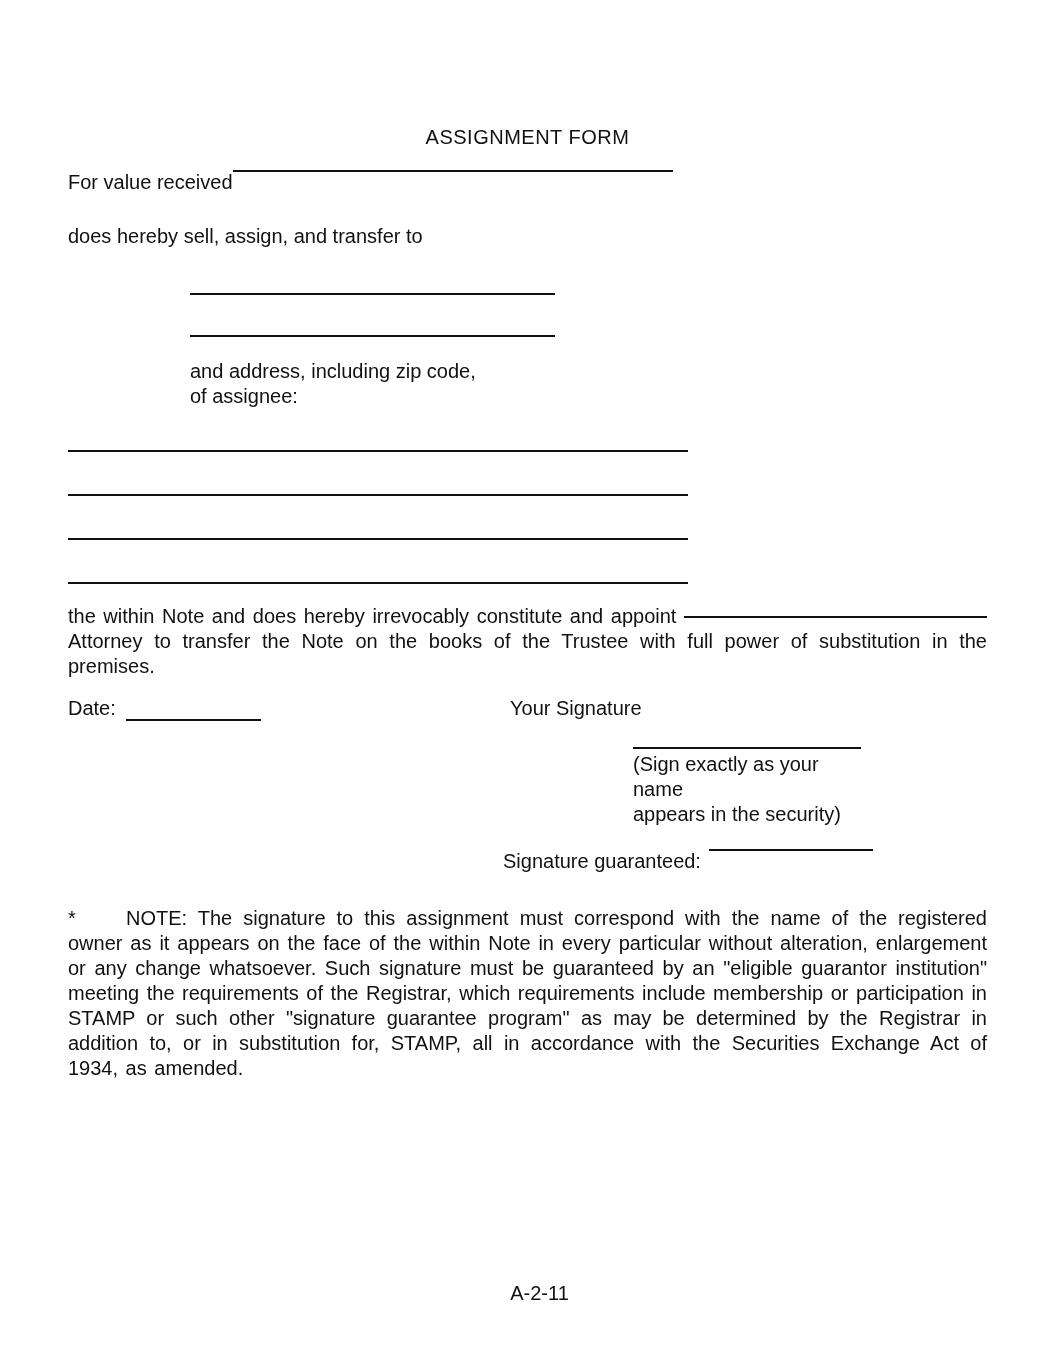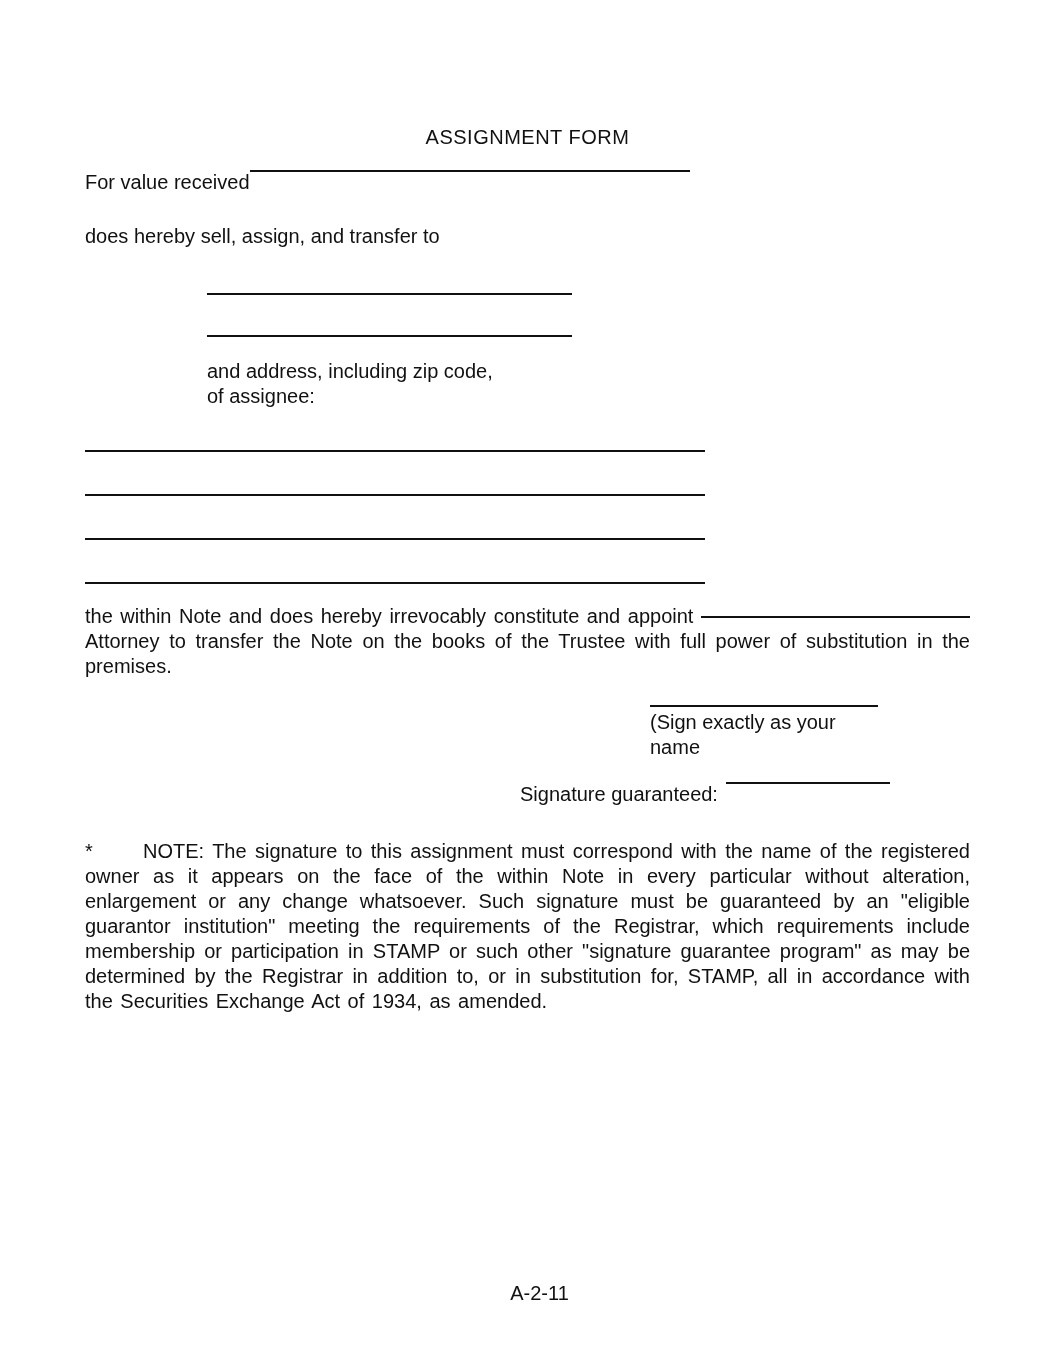--- a/index.html
+++ b/index.html
@@ -5,21 +5,21 @@
   * { margin:0; padding:0; box-sizing:border-box; }
   html, body { background:#ffffff; }
   .page {
     position:relative;
     width:1055px; height:1365px;
     background:#ffffff;
     color:#111111;
     font-family:"Liberation Sans", sans-serif;
     font-size:20px;
     line-height:25px;
-    padding:0 85px;
+    padding:0 68px;
     overflow:hidden;
   }
   .title { margin-top:125px; text-align:center; font-weight:400; font-size:20px; letter-spacing:0.5px; }
 
   .row { display:flex; align-items:flex-start; }
   .blank { border-bottom:2px solid #111111; }
   .flex-blank { flex:1; }
 
   .value-row { margin-top:20px; width:605px; }
   .nowrap { white-space:nowrap; }
@@ -85,24 +85,30 @@
   <div class="long-blank lb2"></div>
   <div class="long-blank lb3"></div>
   <div class="long-blank lb4"></div>
 
   <div class="appoint-row">
     <span class="nowrap">the within Note and does hereby irrevocably constitute and appoint</span>
     <span class="blank flex-blank"></span>
   </div>
   <div class="appoint-rest">Attorney to transfer the Note on the books of the Trustee with full power of substitution in the premises.</div>
 
+  <div class="date-row">
+    <span class="nowrap">Date:</span>
+    <span class="blank date-blank"></span>
+    <span class="your-sig">Your Signature</span>
+  </div>
 
   <div class="sig-block">
     <div class="sig-line"></div>
     <div>(Sign exactly as your name</div>
+    <div>appears in the security)</div>
   </div>
 
   <div class="row guarantee-row">
     <span class="nowrap">Signature guaranteed:</span>
     <span class="blank flex-blank guarantee-blank"></span>
   </div>
 
   <div class="note">
     <span class="asterisk">*</span><span>NOTE: The signature to this assignment must correspond with the name of the registered owner as it appears on the face of the within Note in every particular without alteration, enlargement or any change whatsoever. Such signature must be guaranteed by an "eligible guarantor institution" meeting the requirements of the Registrar, which requirements include membership or participation in STAMP or such other "signature guarantee program" as may be determined by the Registrar in addition to, or in substitution for, STAMP, all in accordance with the Securities Exchange Act of 1934, as amended.</span>
   </div>

